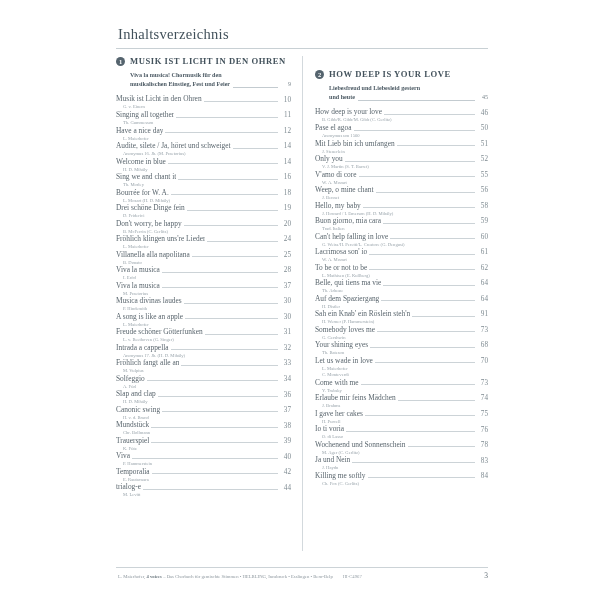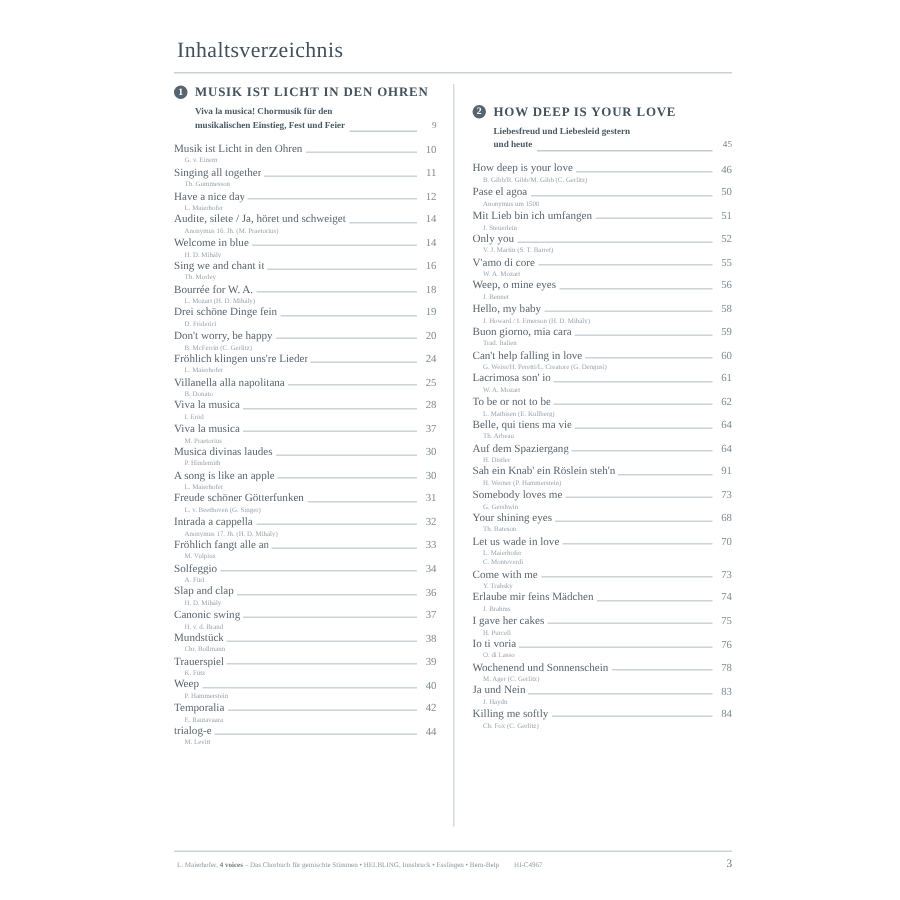--- a/index.html
+++ b/index.html
@@ -395,21 +395,21 @@
           <div class="entry">
             <div class="entry-main">
               <span class="entry-title">Trauerspiel</span>
               <span class="entry-leader"></span>
               <span class="entry-page">39</span>
             </div>
             <div class="entry-composer">K. Fütz</div>
           </div>
           <div class="entry">
             <div class="entry-main">
-              <span class="entry-title">Weep</span>
+              <span class="entry-title">Viva</span>
               <span class="entry-leader"></span>
               <span class="entry-page">40</span>
             </div>
             <div class="entry-composer">P. Hammerstein</div>
           </div>
           <div class="entry">
             <div class="entry-main">
               <span class="entry-title">Temporalia</span>
               <span class="entry-leader"></span>
               <span class="entry-page">42</span>
@@ -477,21 +477,21 @@
           <div class="entry">
             <div class="entry-main">
               <span class="entry-title">V'amo di core</span>
               <span class="entry-leader"></span>
               <span class="entry-page">55</span>
             </div>
             <div class="entry-composer">W. A. Mozart</div>
           </div>
           <div class="entry">
             <div class="entry-main">
-              <span class="entry-title">Weep, o mine eyes</span>
+              <span class="entry-title">Weep, o mine chant</span>
               <span class="entry-leader"></span>
               <span class="entry-page">56</span>
             </div>
             <div class="entry-composer">J. Bennet</div>
           </div>
           <div class="entry">
             <div class="entry-main">
               <span class="entry-title">Hello, my baby</span>
               <span class="entry-leader"></span>
               <span class="entry-page">58</span>

